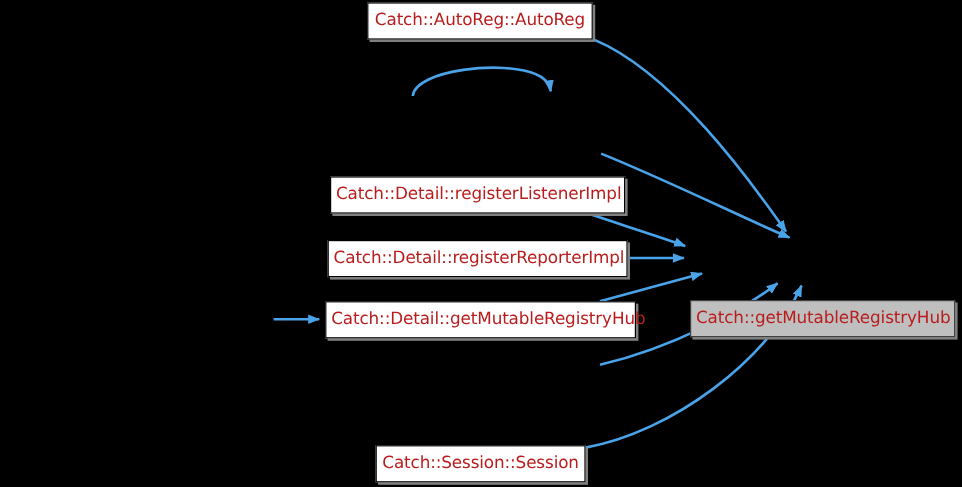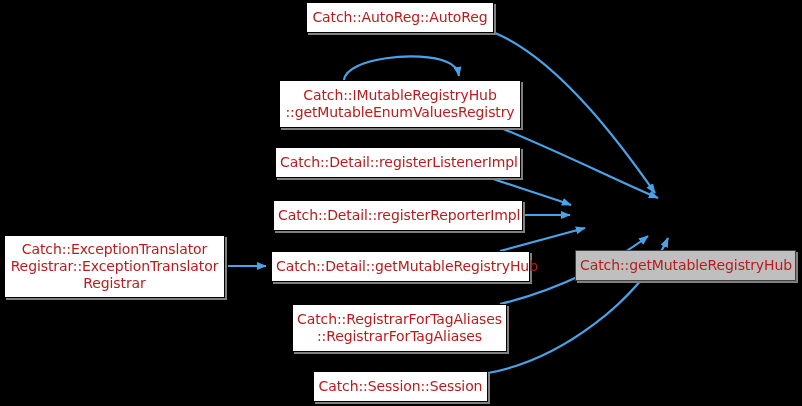--- a/index.html
+++ b/index.html
@@ -79,47 +79,34 @@
 
     <path d="M500,304 C560,290 620,258 648,236" fill="none" stroke="#4aa3e8" stroke-width="2.2" marker-end="url(#arrowblue)"></path>
 
     <path d="M488,373 C560,360 640,300 668,238" fill="none" stroke="#4aa3e8" stroke-width="2.2" marker-end="url(#arrowblue)"></path>
   </svg>
 
   <div class="graph-node" style="left:306px; top:2px; width:188px; height:31px;">
     <span class="node-label">Catch::AutoReg::AutoReg</span>
   </div>
 
-  <div class="graph-node" style="left:279px; top:80px; width:242px; height:48px;">
-    <span class="node-label">Catch::IMutableRegistryHub
-::getMutableEnumValuesRegistry</span>
-  </div>
 
   <div class="graph-node" style="left:275px; top:147px; width:246px; height:31px;">
     <span class="node-label">Catch::Detail::registerListenerImpl</span>
   </div>
 
   <div class="graph-node" style="left:273px; top:200px; width:250px; height:31px;">
     <span class="node-label">Catch::Detail::registerReporterImpl</span>
   </div>
 
-  <div class="graph-node" style="left:4px; top:235px; width:221px; height:63px;">
-    <span class="node-label">Catch::ExceptionTranslator
-Registrar::ExceptionTranslator
-Registrar</span>
-  </div>
 
   <div class="graph-node" style="left:271px; top:251px; width:259px; height:31px;">
     <span class="node-label">Catch::Detail::getMutableRegistryHub</span>
   </div>
 
-  <div class="graph-node" style="left:292px; top:304px; width:215px; height:48px;">
-    <span class="node-label">Catch::RegistrarForTagAliases
-::RegistrarForTagAliases</span>
-  </div>
 
   <div class="graph-node" style="left:313px; top:371px; width:175px; height:31px;">
     <span class="node-label">Catch::Session::Session</span>
   </div>
 
   <div class="graph-node highlighted" style="left:575px; top:202px; width:221px; height:31px;">
     <span class="node-label">Catch::getMutableRegistryHub</span>
   </div>
 
 </div>

